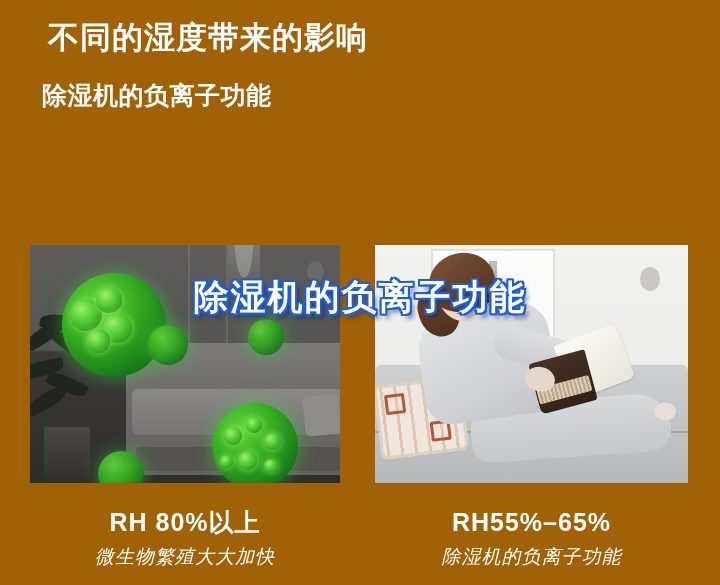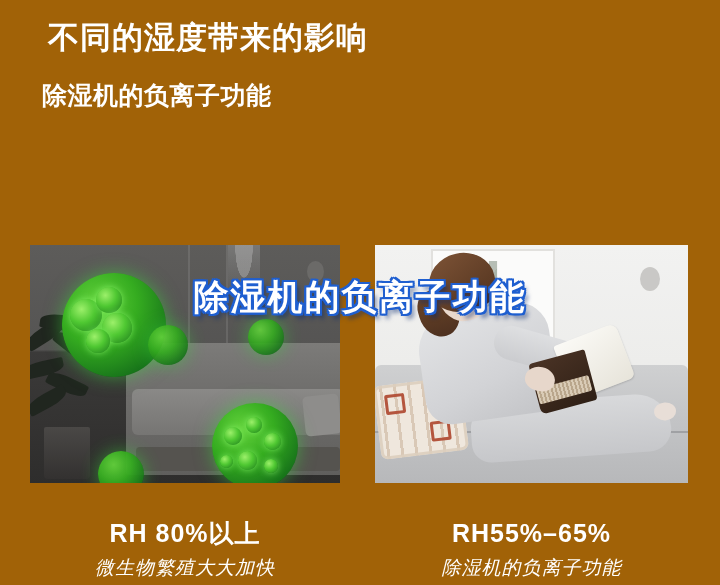--- a/index.html
+++ b/index.html
@@ -370,21 +370,21 @@
   
   .captions {
     position: absolute;
     left: 0;
     top: 505px;
     width: 720px;
     height: 80px;
   }
   .caption {
     position: absolute;
-    top: 12px;
+    top: 1px;
     text-align: center;
   }
   .caption-left  { left: 30px;  width: 310px; }
   .caption-right { left: 375px; width: 313px; }
   .caption-main {
     font-size: 25px;
     font-weight: bold;
     color: #ffffff;
     letter-spacing: 1px;
     line-height: 32px;

